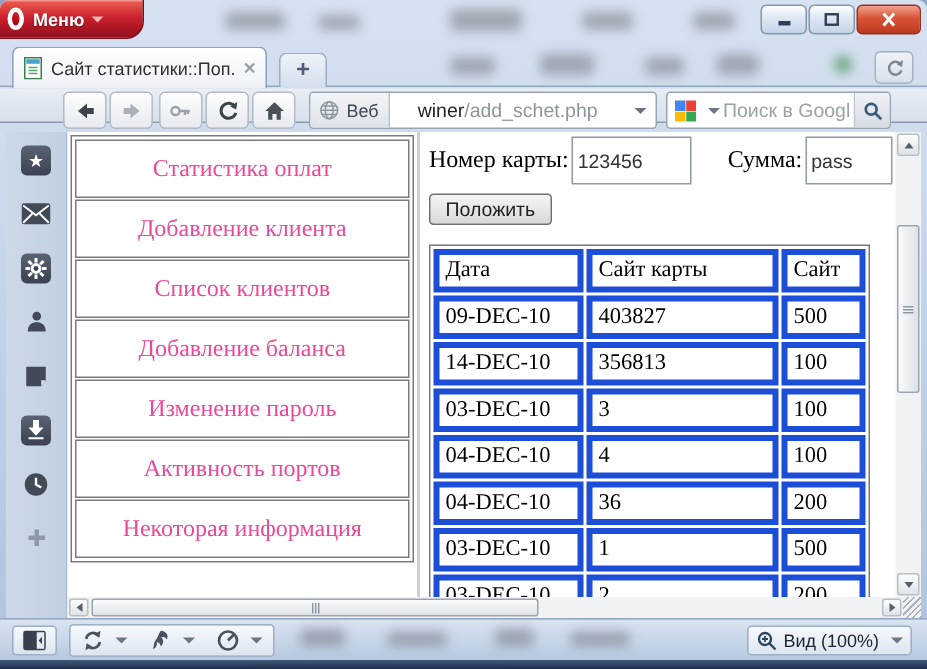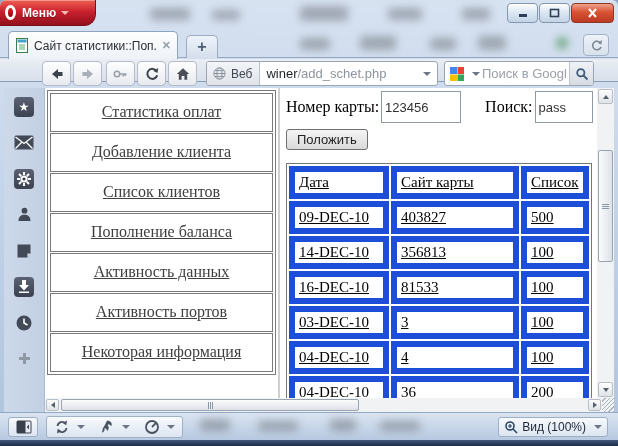--- a/index.html
+++ b/index.html
@@ -55,21 +55,21 @@
   }
   
   .toolbar{position:absolute;left:0;top:59px;width:100%;height:23px;
     background:linear-gradient(#eaeef4,#d8e0eb);border-bottom:1px solid #8c9cb2;}
   .tbtn{position:absolute;top:2px;width:29px;height:25px;border:1px solid #b3bcc8;border-radius:4px;
     background:linear-gradient(#fefefe,#e7eaef);display:flex;align-items:center;justify-content:center;cursor:pointer;}
   .addressbar{position:absolute;left:206px;top:2px;width:232px;height:25px;
     background:#fff;border:1px solid #98a5b5;border-radius:3px;display:flex;align-items:center;overflow:hidden;}
   .zone{height:100%;display:flex;align-items:center;gap:4px;padding:0 7px 0 5px;
     background:linear-gradient(#f3f5f8,#dfe3e9);border-right:1px solid #bcc3cd;color:#3f4650;}
-  .url{flex:1;padding-left:6px;font-size:13px;white-space:nowrap;overflow:hidden;}
+  .url{flex:1;padding-left:6px;font-size:13px;white-space:nowrap;overflow:hidden;margin-left:12px;}
   .url .host{color:#1d2126;}
   .url .path{color:#8d949d;}
   .addr-caret{margin-right:6px;}
   .searchbar{position:absolute;left:444px;top:2px;width:150px;height:25px;
     background:#fff;border:1px solid #98a5b5;border-radius:3px;display:flex;align-items:center;}
   .searchbar .gico{margin:0 2px 0 4px;}
   .search-input{flex:1;border:none;outline:none;min-width:10px;font:13px "Liberation Sans",sans-serif;color:#3b4149;}
   .search-input::placeholder{color:#9aa1aa;}
   .search-go{width:24px;height:23px;border-left:1px solid #bcc3cd;border-radius:0 2px 2px 0;
     background:linear-gradient(#eff2f6,#d7dce3);display:flex;align-items:center;justify-content:center;cursor:pointer;}
@@ -78,35 +78,35 @@
   .panelbar{width:41px;background:linear-gradient(90deg,#cdd9e9,#c2d0e3);border-right:1px solid #a9b9cf;
     display:flex;flex-direction:column;align-items:center;padding-top:8px;gap:15px;}
   .pic{width:21px;height:21px;display:flex;align-items:center;justify-content:center;cursor:pointer;}
   .tile{width:20px;height:20px;border-radius:4px;background:linear-gradient(#5b6273,#3b4150);
     display:flex;align-items:center;justify-content:center;color:#fff;font-size:12px;}
   .page{position:relative;flex:1;background:#fff;}
   
   .navframe{position:absolute;left:0;top:0;width:235px;bottom:14px;overflow:hidden;border-right:2px solid #cfcfcf;}
   .navtable{margin:2px;border:1px solid #7a7a7a;padding:1px;}
   .navcell{border:1px solid #7a7a7a;margin:1px;height:39px;line-height:39px;text-align:center;cursor:pointer;}
-  .navlink{font:16px "Liberation Serif",serif;color:#404040;text-decoration:underline;cursor:pointer;}
+  .navlink{font:16px "Liberation Serif",serif;color:#ec4899;cursor:pointer;}
   
   .contentframe{position:absolute;left:237px;right:17px;top:0;bottom:14px;overflow:hidden;padding:1px 0 0 4px;
     font-family:"Liberation Serif",serif;color:#000;}
   .errline{font-size:16px;line-height:18px;}
   .formrow{margin-top:2px;display:flex;align-items:center;font-size:16px;}
   .formrow input{height:19px;border:1px solid #8e9aa5;font:13px "Liberation Sans",sans-serif;padding:15px 3px;color:#333;}
   .inp-card{width:80px;margin-left:2px;}
   .inp-pass{width:58px;margin-left:2px;}
   .lbl-pass{margin-left:24px;}
   .btn-submit{margin-top:6px;padding:2px 10px;font:13px "Liberation Sans",sans-serif;color:#222;
     border:1px solid #707070;border-radius:3px;background:linear-gradient(#f4f4f4,#e9e9e9 45%,#d8d8d8);cursor:pointer;}
   table.pay{margin-top:13px;border-collapse:separate;border-spacing:2px;border:1px solid #777;background:#fff;}
-  table.pay th,table.pay td{border:6px solid #1d4ed8;font:15px "Liberation Serif",serif;font-weight:normal;
-    text-align:left;padding:3px 4px;line-height:15px;white-space:nowrap;text-decoration:underline;}
+  table.pay th,table.pay td{border:4px solid #1d4ed8;font:15px "Liberation Serif",serif;font-weight:normal;
+    text-align:left;padding:3px 4px;line-height:15px;white-space:nowrap;}
   table.pay th:nth-child(1),table.pay td:nth-child(1){width:100px;}
   table.pay th:nth-child(2),table.pay td:nth-child(2){width:128px;}
   table.pay th:nth-child(3),table.pay td:nth-child(3){width:56px;}
   
   .vscroll{position:absolute;right:0;top:0;width:17px;bottom:14px;background:#f1f2f4;}
   .hscroll{position:absolute;left:0;right:0;bottom:0;height:14px;background:#f1f2f4;}
   .sbtn{position:absolute;background:linear-gradient(#fdfdfd,#dfe3e7);border:1px solid #b7bec6;border-radius:2px;
     display:flex;align-items:center;justify-content:center;cursor:pointer;}
   .arrow{width:0;height:0;border:3px solid transparent;}
   .arrow.up{border-bottom:4px solid #55606c;margin-top:-3px;}
@@ -118,21 +118,21 @@
   .vthumb i{display:block;width:7px;height:1px;background:#8c97a4;}
   .hthumb{position:absolute;top:1px;height:12px;left:16px;width:298px;border:1px solid #9aa5b1;border-radius:2px;
     background:linear-gradient(#fafbfc,#dde2e8);cursor:pointer;display:flex;align-items:center;justify-content:center;gap:1px;}
   .hthumb i{display:block;width:1px;height:7px;background:#8c97a4;}
   .resize-grip{position:absolute;right:0;bottom:0;width:12px;height:14px;
     background:repeating-linear-gradient(135deg,transparent 0 2px,#aab3bd 2px 3px);}
   
   .statusbar{position:absolute;left:0;bottom:6px;width:100%;height:28px;
     background:linear-gradient(#dae4f2,#b7c9e0);border-top:1px solid #95a8c2;}
   .sbbtn{position:absolute;height:20px;top:4px;border:1px solid #9fb0c6;border-radius:3px;
-    background:linear-gradient(#f7fafd,#dce5f0);display:flex;align-items:center;justify-content:flex-end;gap:3px;cursor:pointer;padding:0 5px;color:#1d2633;}
+    background:linear-gradient(#f7fafd,#dce5f0);display:flex;align-items:center;justify-content:center;gap:3px;cursor:pointer;padding:0 5px;color:#1d2633;}
   .sbgroup{position:absolute;left:46px;top:3px;height:22px;border:1px solid #9fb0c6;border-radius:3px;
     background:linear-gradient(#f7fafd,#dce5f0);display:flex;align-items:center;}
   .sbitem{display:flex;align-items:center;gap:2px;padding:0 7px;cursor:pointer;height:100%;}
   .bottomedge{position:absolute;left:0;bottom:0;width:100%;height:6px;background:linear-gradient(#42597e,#1c2b45);}
   svg{display:block;}
 </style>
 </head>
 <body>
 
 <div class="win">
@@ -311,59 +311,54 @@
     </div>
 
     <div class="page">
 
       <div class="navframe">
         <div class="navtable">
 
         <div class="navcell"><span class="navlink">Статистика оплат</span></div>
             <div class="navcell"><span class="navlink">Добавление клиента</span></div>
             <div class="navcell"><span class="navlink">Список клиентов</span></div>
-            <div class="navcell"><span class="navlink">Пополнение баланса</span></div>
-            <div class="navcell"><span class="navlink">Активность данных</span></div>
+            <div class="navcell"><span class="navlink">Добавление баланса</span></div>
+            <div class="navcell"><span class="navlink">Изменение пароль</span></div>
             <div class="navcell"><span class="navlink">Активность портов</span></div>
             <div class="navcell"><span class="navlink">Некоторая информация</span></div>
           </div>
       </div>
 
       <div class="contentframe">
         <div class="formrow">
           <span>Номер карты:</span>
           <input class="inp-card" value="123456" style="">
-          <span class="lbl-pass">Поиск:</span>
+          <span class="lbl-pass">Сумма:</span>
           <input class="inp-pass" value="pass" style="">
         </div>
         <button class="btn-submit">Положить</button>
         <table class="pay">
           <thead>
             <tr>
 
             <th>Дата</th>
                 <th>Сайт карты</th>
-                <th>Список</th>
+                <th>Сайт</th>
               </tr>
           </thead>
           <tbody>
 
           <tr>
               <td>09-DEC-10</td>
               <td>403827</td>
               <td>500</td>
             </tr>
               <tr>
               <td>14-DEC-10</td>
               <td>356813</td>
-              <td>100</td>
-            </tr>
-              <tr>
-              <td>16-DEC-10</td>
-              <td>81533</td>
               <td>100</td>
             </tr>
               <tr>
               <td>03-DEC-10</td>
               <td>3</td>
               <td>100</td>
             </tr>
               <tr>
               <td>04-DEC-10</td>
               <td>4</td>

